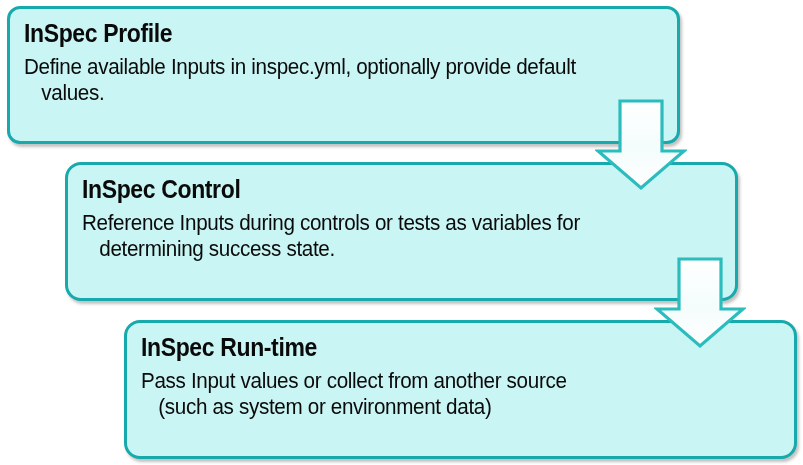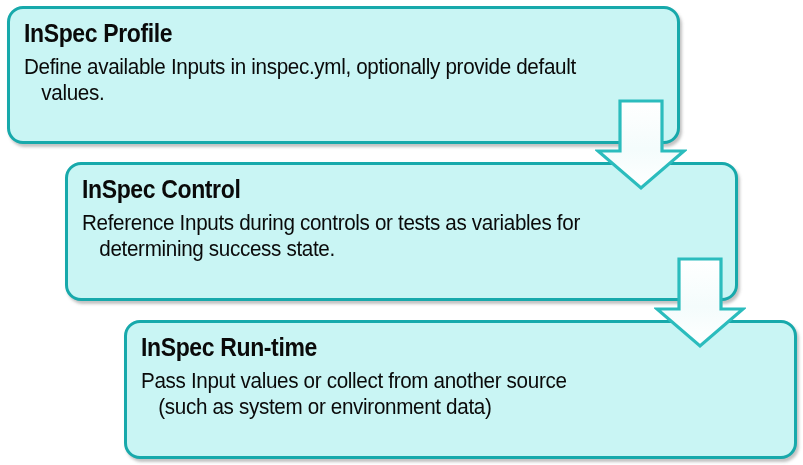--- a/index.html
+++ b/index.html
@@ -25,21 +25,21 @@
   
   .stage {
     position: absolute;
     box-sizing: border-box;
     background: #c9f5f4;
     border: 3px solid #17a9ab;
     border-radius: 16px;
     box-shadow: 2px 3px 3px rgba(120,120,120,0.45);
     padding: 9px 14px 8px 14px;
   }
-  .stage.s1 { left: 7px;   top: 6px;   width: 673px; height: 138px; z-index: 3; }
+  .stage.s1 { left: 7px;   top: 6px;   width: 673px; height: 138px; z-index: 3; border-radius: 13px; }
   .stage.s2 { left: 65px;  top: 162px; width: 673px; height: 139px; z-index: 2; }
   .stage.s3 { left: 124px; top: 320px; width: 673px; height: 139px; z-index: 1; }
 
   .stage-title {
     font-family: "Liberation Sans", sans-serif;
     font-weight: bold;
     font-size: 25px;
     line-height: 30px;
     color: #0a0a0a;
     letter-spacing: -0.4px;

